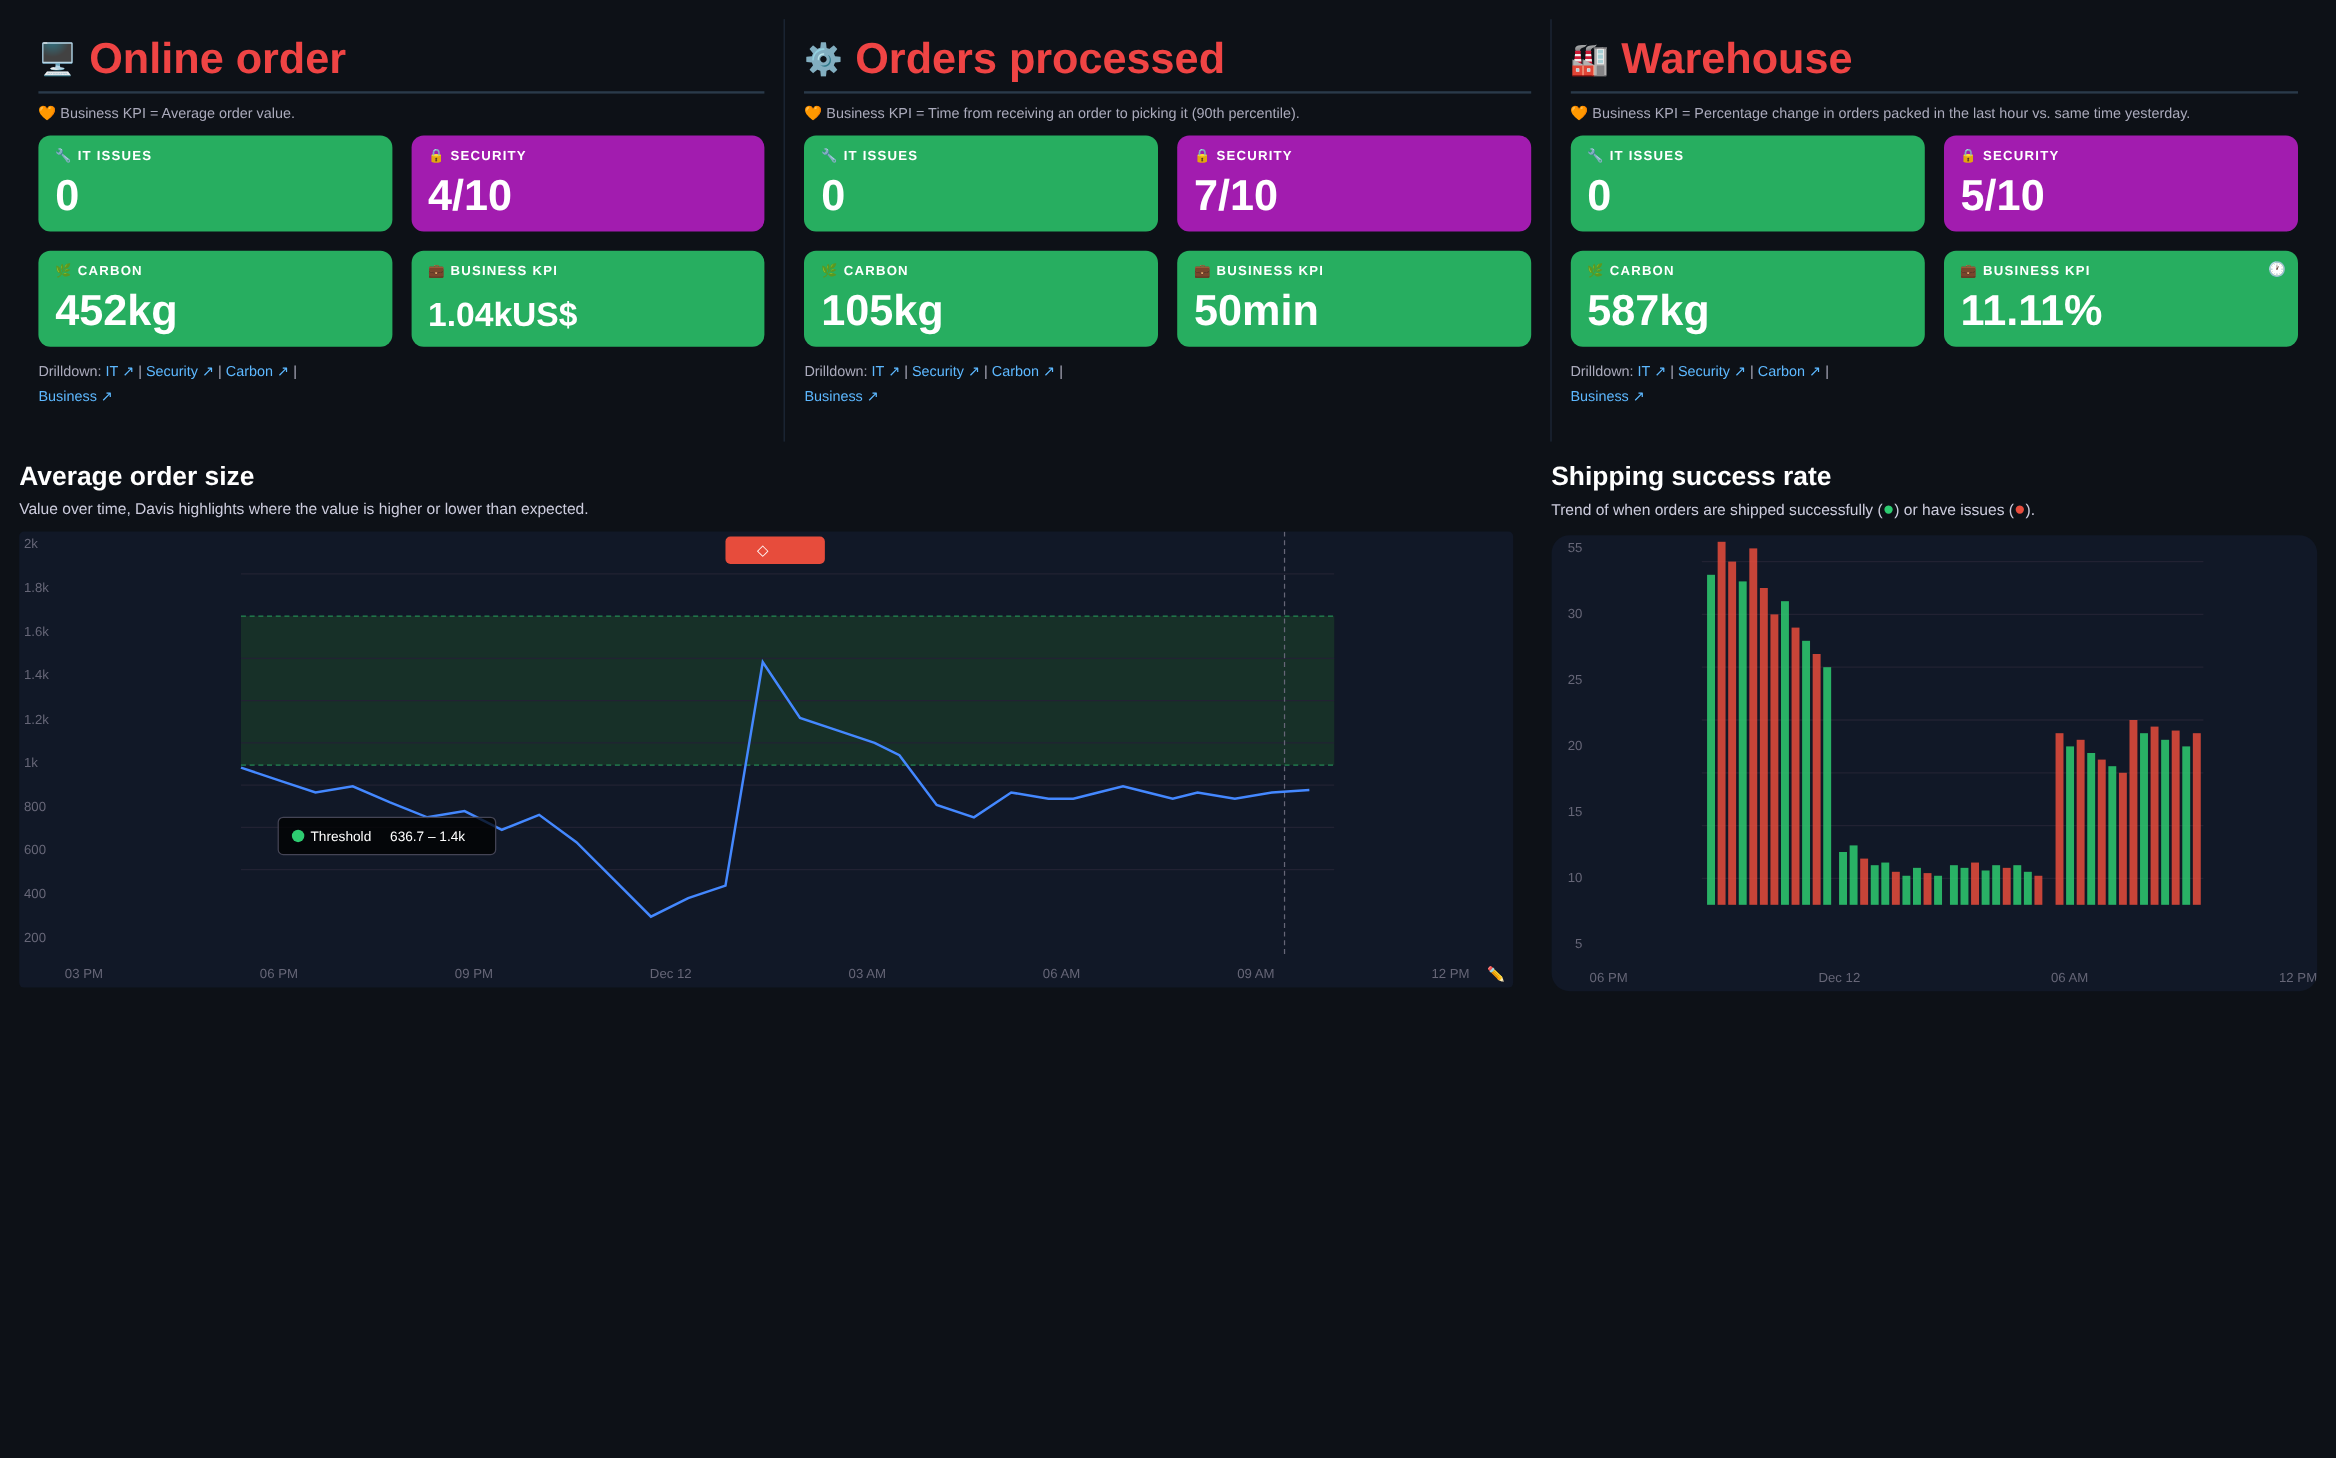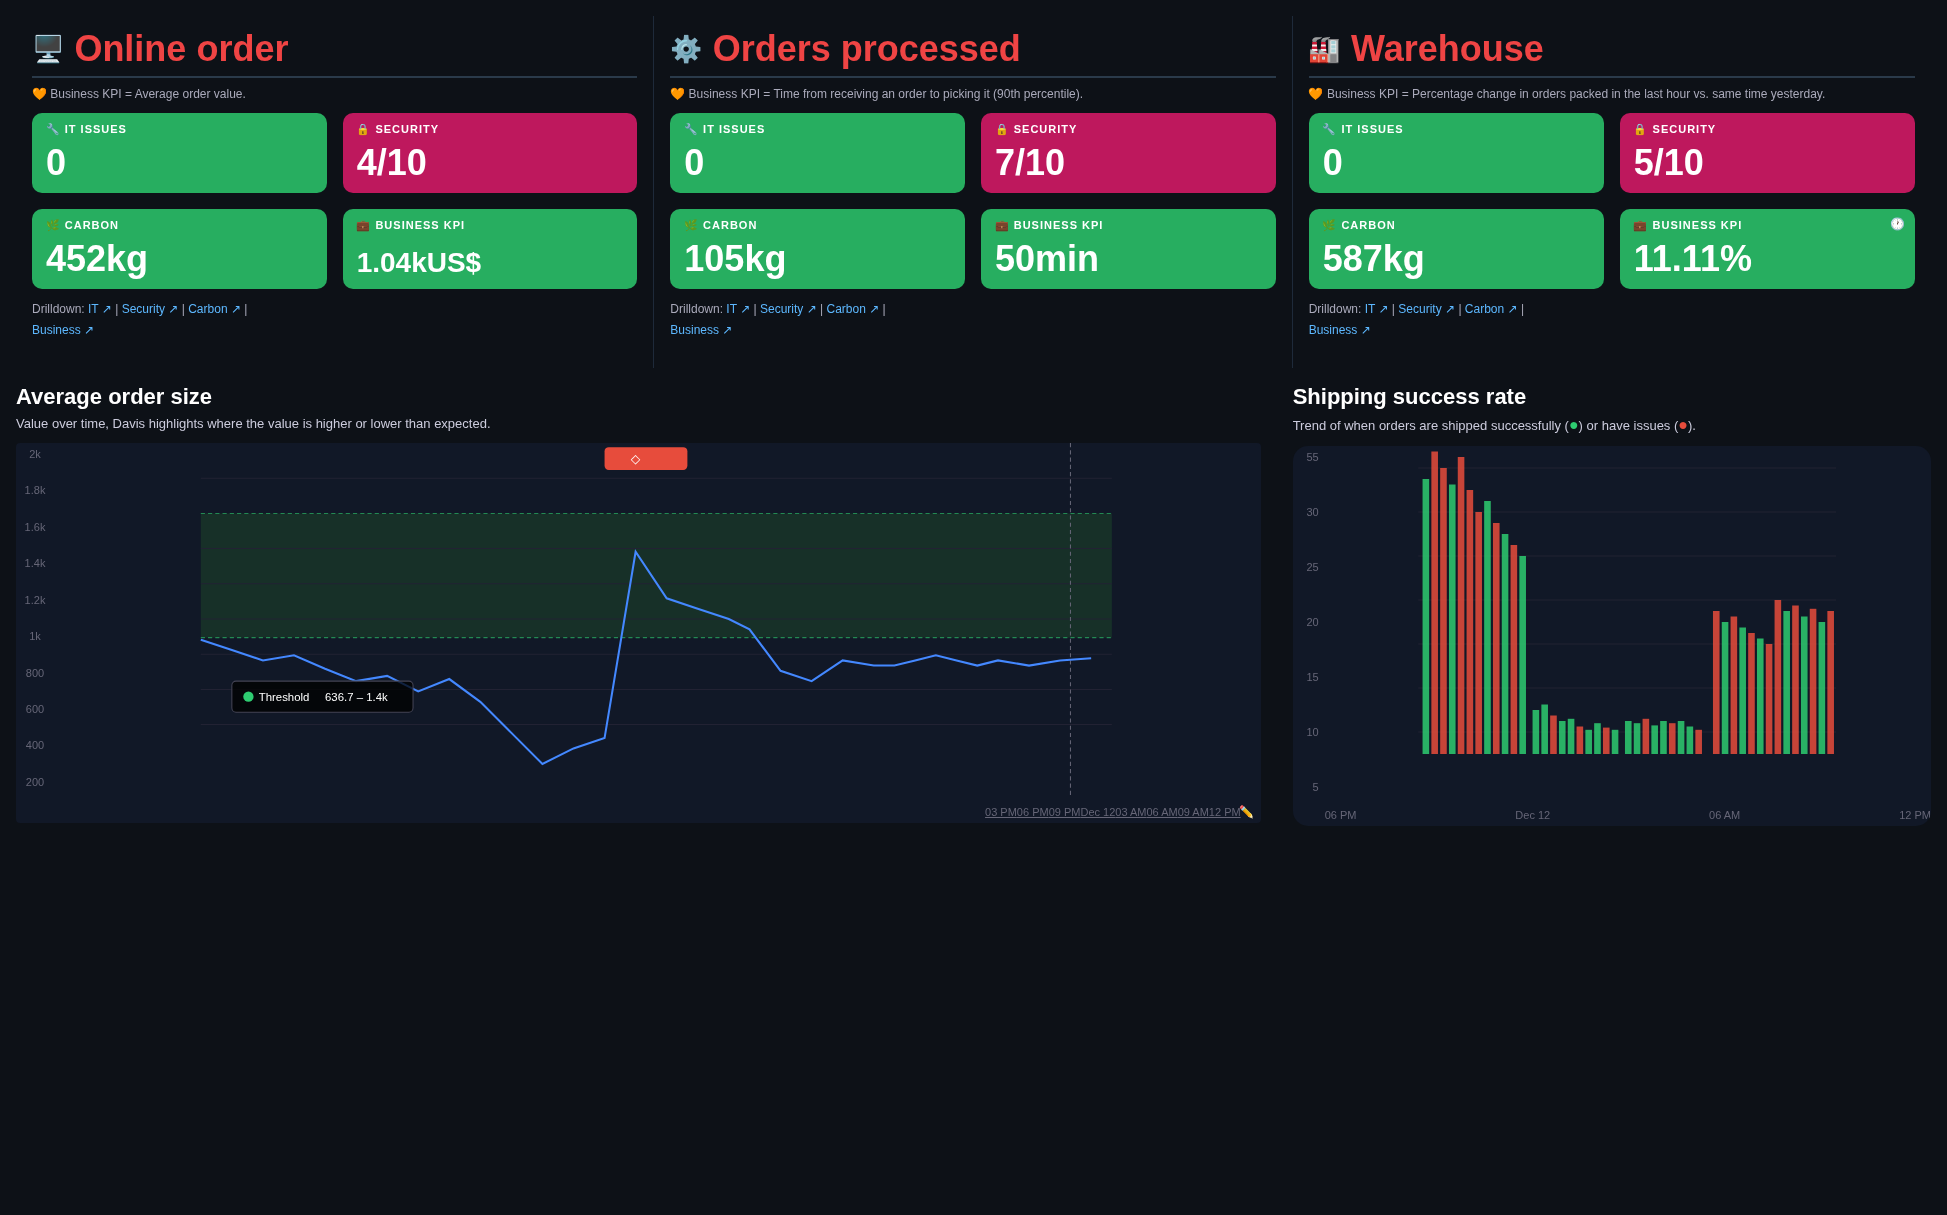--- a/index.html
+++ b/index.html
@@ -56,21 +56,21 @@
     .kpi-card {
       background: #2ecc71;
       border-radius: 10px;
       padding: 10px 14px;
       min-height: 80px;
       display: flex;
       flex-direction: column;
       justify-content: space-between;
     }
     .kpi-card.green { background: #27ae60; }
-    .kpi-card.green2 { background: #be185d; }
+    .kpi-card.green2 { background: #a21caf; }
     .kpi-label {
       font-size: 11px;
       font-weight: 700;
       color: #fff;
       letter-spacing: 1px;
       display: flex;
       align-items: center;
       gap: 5px;
     }
     .kpi-value {
@@ -115,37 +115,36 @@
     }
     .chart-y-labels {
       position: absolute;
       left: 0;
       top: 0;
       bottom: 30px;
       width: 38px;
       display: flex;
       flex-direction: column;
       justify-content: space-between;
-      align-items: center;
+      align-items: flex-start;
       padding: 5px 4px;
       font-size: 11px;
       color: #667;
     }
     .chart-x-labels {
       position: absolute;
       bottom: 0;
       left: 38px;
-      right: 20px;
+      right: 36px;
       display: flex;
-      justify-content: flex-end;
+      justify-content: space-between;
       font-size: 11px;
       color: #667;
       height: 22px;
       align-items: center;
-      text-decoration: underline;
     }
     
     .bar-chart-area {
       background: #111827;
       border-radius: 15px;
       padding: 8px;
       position: relative;
       height: 380px;
       overflow: hidden;
     }

